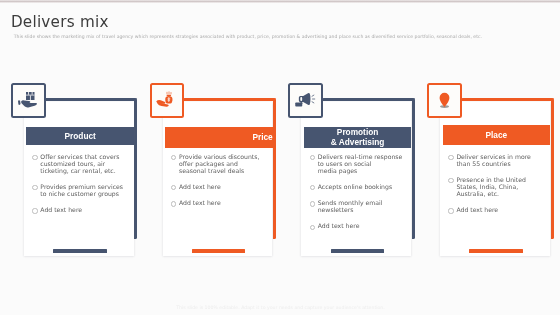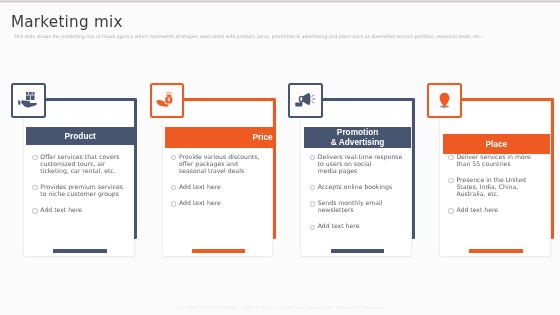--- a/index.html
+++ b/index.html
@@ -33,21 +33,21 @@
           padding-left:8px;margin-bottom:9px;}
   .bullet:before{content:"";position:absolute;left:0.1px;top:2.4px;width:3.2px;height:3.2px;
           border:0.7px solid #bdbdbd;border-radius:50%;}
   .bottombar{position:absolute;height:4.2px;border-radius:.6px;z-index:5;}
 </style>
 </head>
 <body>
 
 <div class="slide">
   <div class="topstrip"></div>
-  <div class="title">Marketing mix</div>
+  <div class="title">Delivers mix</div>
   <div class="subtitle">This slide shows the marketing mix of travel agency which represents strategies associated with product, price, promotion &amp; advertising and place such as diversified service portfolio, seasonal deals, etc.</div>
   <div id="cards">
       <div class="card">
         <div class="frame" style="left:44.4px;top:98px;width:93px;height:141px;border-color:#475570;border-left:none;border-bottom:none;"></div>
         <div class="panel" style="left:24px;top:101.5px;width:109.5px;height:154.2px;"></div>
         <div class="iconbox" style="left:11px;top:83.4px;width:34.5px;height:34.2px;border-color:#475570;">
           <svg width="23" height="23" viewBox="0 0 46 46">
             <g fill="#475570">
               <rect x="18" y="6" width="17" height="16"></rect>
               <path d="M2 23.5 q2.2 -1.6 4.2 .2 l.8 5.4 q.3 2 -1.6 2.6 q-1.9 .6 -2.6 -1.3 z"></path>
@@ -152,21 +152,21 @@
       </div>
       <div class="card">
         <div class="frame" style="left:460.49999999999994px;top:98px;width:93px;height:141px;border-color:#ef5a23;border-left:none;border-bottom:none;"></div>
         <div class="panel" style="left:440.09999999999997px;top:101.5px;width:109.5px;height:154.2px;"></div>
         <div class="iconbox" style="left:427.09999999999997px;top:83.4px;width:34.5px;height:34.2px;border-color:#ef5a23;">
           <svg width="23" height="23" viewBox="0 0 46 46">
             <ellipse cx="23" cy="35.2" rx="9" ry="2.6" fill="#3b3b3b" opacity="0.5"></ellipse>
             <path d="M23 7.5 a9.8 9.8 0 0 0 -9.8 9.8 c0 7.2 7.7 16 9.8 18.6 c2.1 -2.6 9.8 -11.4 9.8 -18.6 A9.8 9.8 0 0 0 23 7.5z" fill="#ef5a23"></path>
           </svg>
         </div>
-        <div class="hdr" style="left:442.49999999999994px;top:134px;width:107.6px;height:20.4px;background:#ef5a23;">
+        <div class="hdr" style="left:442.49999999999994px;top:125px;width:107.6px;height:20.4px;background:#ef5a23;">
           <span>Place</span>
         </div>
         <div class="bullets" style="left:448.4px;top:152.6px;width:102px;">
           <div class="bullet">
             <div>Deliver services in more</div>
             <div>than 55 countries</div>
           </div>
           <div class="bullet">
             <div>Presence in the United</div>
             <div>States, India, China,</div>

